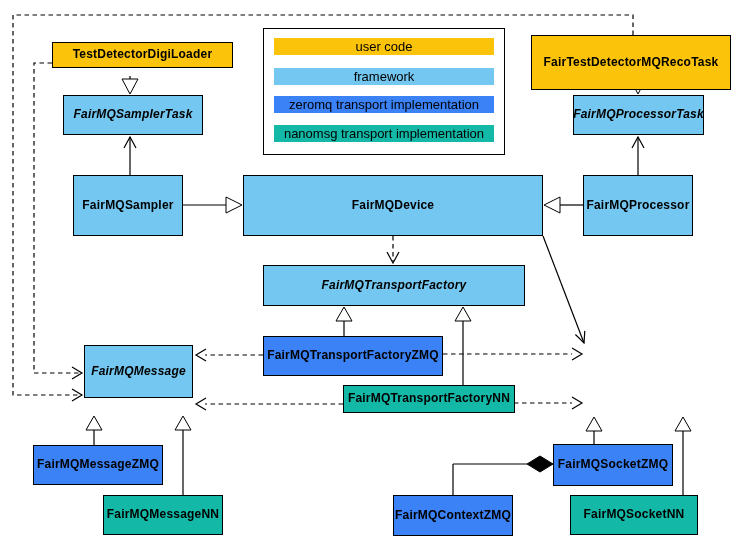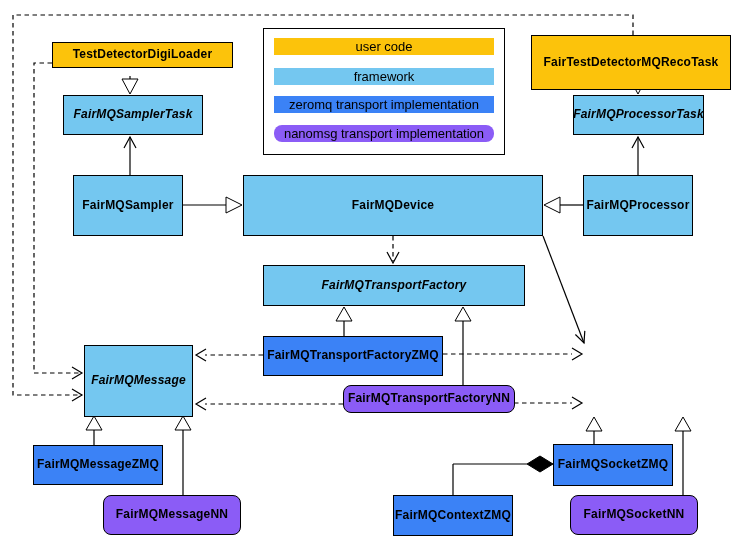--- a/index.html
+++ b/index.html
@@ -11,21 +11,21 @@
     display:flex;align-items:center;justify-content:center;
     border:1px solid #000;
     font-weight:bold;font-size:12px;color:#000;
     text-align:center;line-height:1.1;
     box-sizing:border-box;
     letter-spacing:.2px;
   }
   .cat-user{background:#FCC30B;}
   .cat-fw{background:#74C7F0;}
   .cat-zmq{background:#3b82f6;}
-  .cat-nn{background:#8b5cf6;border-radius:8px;}
+  .cat-nn{background:#14b8a6;}
   .abstract{font-style:italic;}
   .legend{
     position:absolute;left:263px;top:28px;width:242px;height:127px;
     background:#ffffff;border:1px solid #000;box-sizing:border-box;
   }
   .legend .bar{
     position:absolute;left:10px;width:220px;height:17px;
     display:flex;align-items:center;justify-content:center;
     font-size:13px;color:#000;
   }
@@ -123,26 +123,26 @@
   <div class="node cat-fw" style="left:243px;top:175px;width:300px;height:61px;">FairMQDevice</div>
 
   <div class="node cat-fw" style="left:583px;top:175px;width:110px;height:61px;">FairMQProcessor</div>
 
   <div class="node cat-fw abstract" style="left:263px;top:265px;width:262px;height:41px;">FairMQTransportFactory</div>
 
   <div class="node cat-zmq" style="left:263px;top:336px;width:180px;height:40px;">FairMQTransportFactoryZMQ</div>
 
   <div class="node cat-nn" style="left:343px;top:385px;width:172px;height:28px;">FairMQTransportFactoryNN</div>
 
-  <div class="node cat-fw abstract" style="left:84px;top:345px;width:109px;height:72px;">FairMQMessage</div>
+  <div class="node cat-fw abstract" style="left:84px;top:345px;width:109px;height:53px;">FairMQMessage</div>
 
 
   <div class="node cat-zmq" style="left:33px;top:445px;width:130px;height:40px;">FairMQMessageZMQ</div>
 
-  <div class="node cat-nn" style="left:103px;top:495px;width:138px;height:40px;">FairMQMessageNN</div>
+  <div class="node cat-nn" style="left:103px;top:495px;width:120px;height:40px;">FairMQMessageNN</div>
 
   <div class="node cat-zmq" style="left:553px;top:444px;width:120px;height:42px;text-align:right;">FairMQSocketZMQ</div>
 
   <div class="node cat-nn" style="left:570px;top:495px;width:128px;height:40px;">FairMQSocketNN</div>
 
   <div class="node cat-zmq" style="left:393px;top:495px;width:120px;height:41px;">FairMQContextZMQ</div>
 
 </div>
 
 </body></html>

